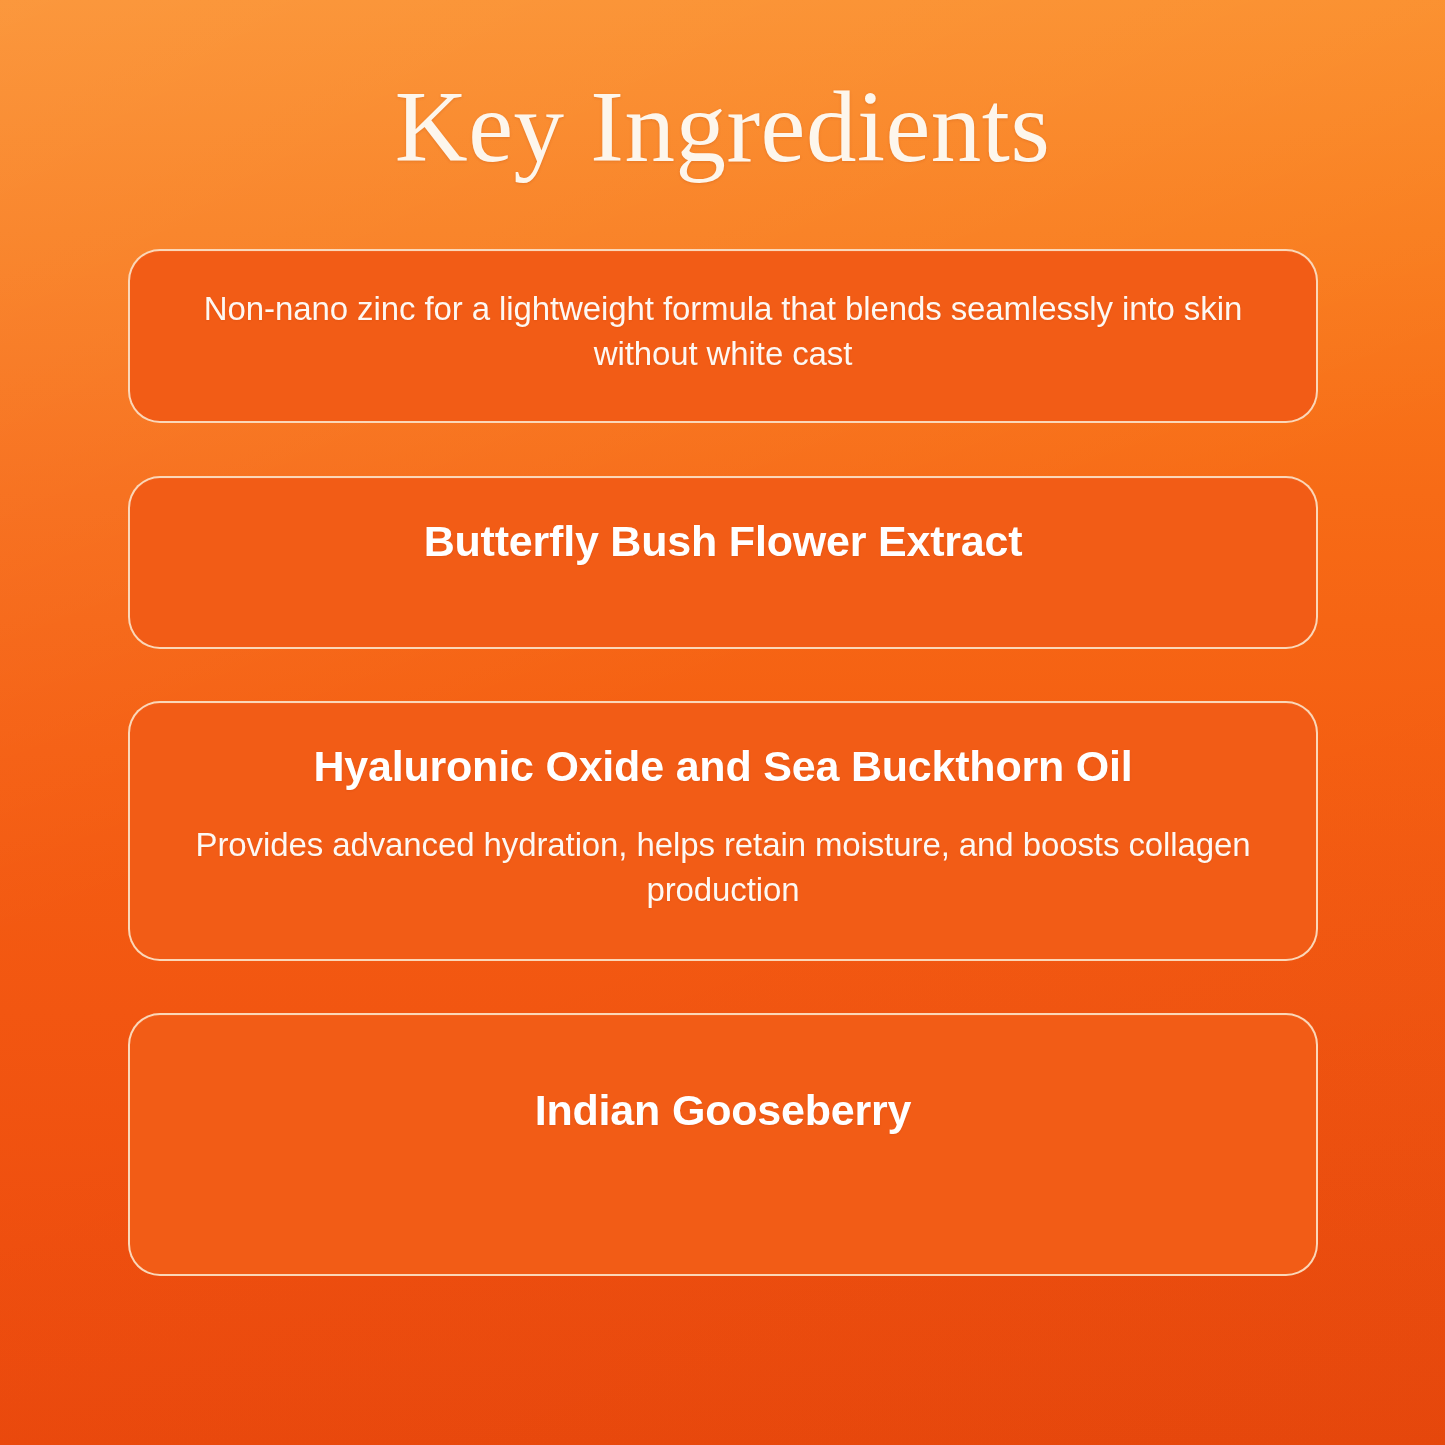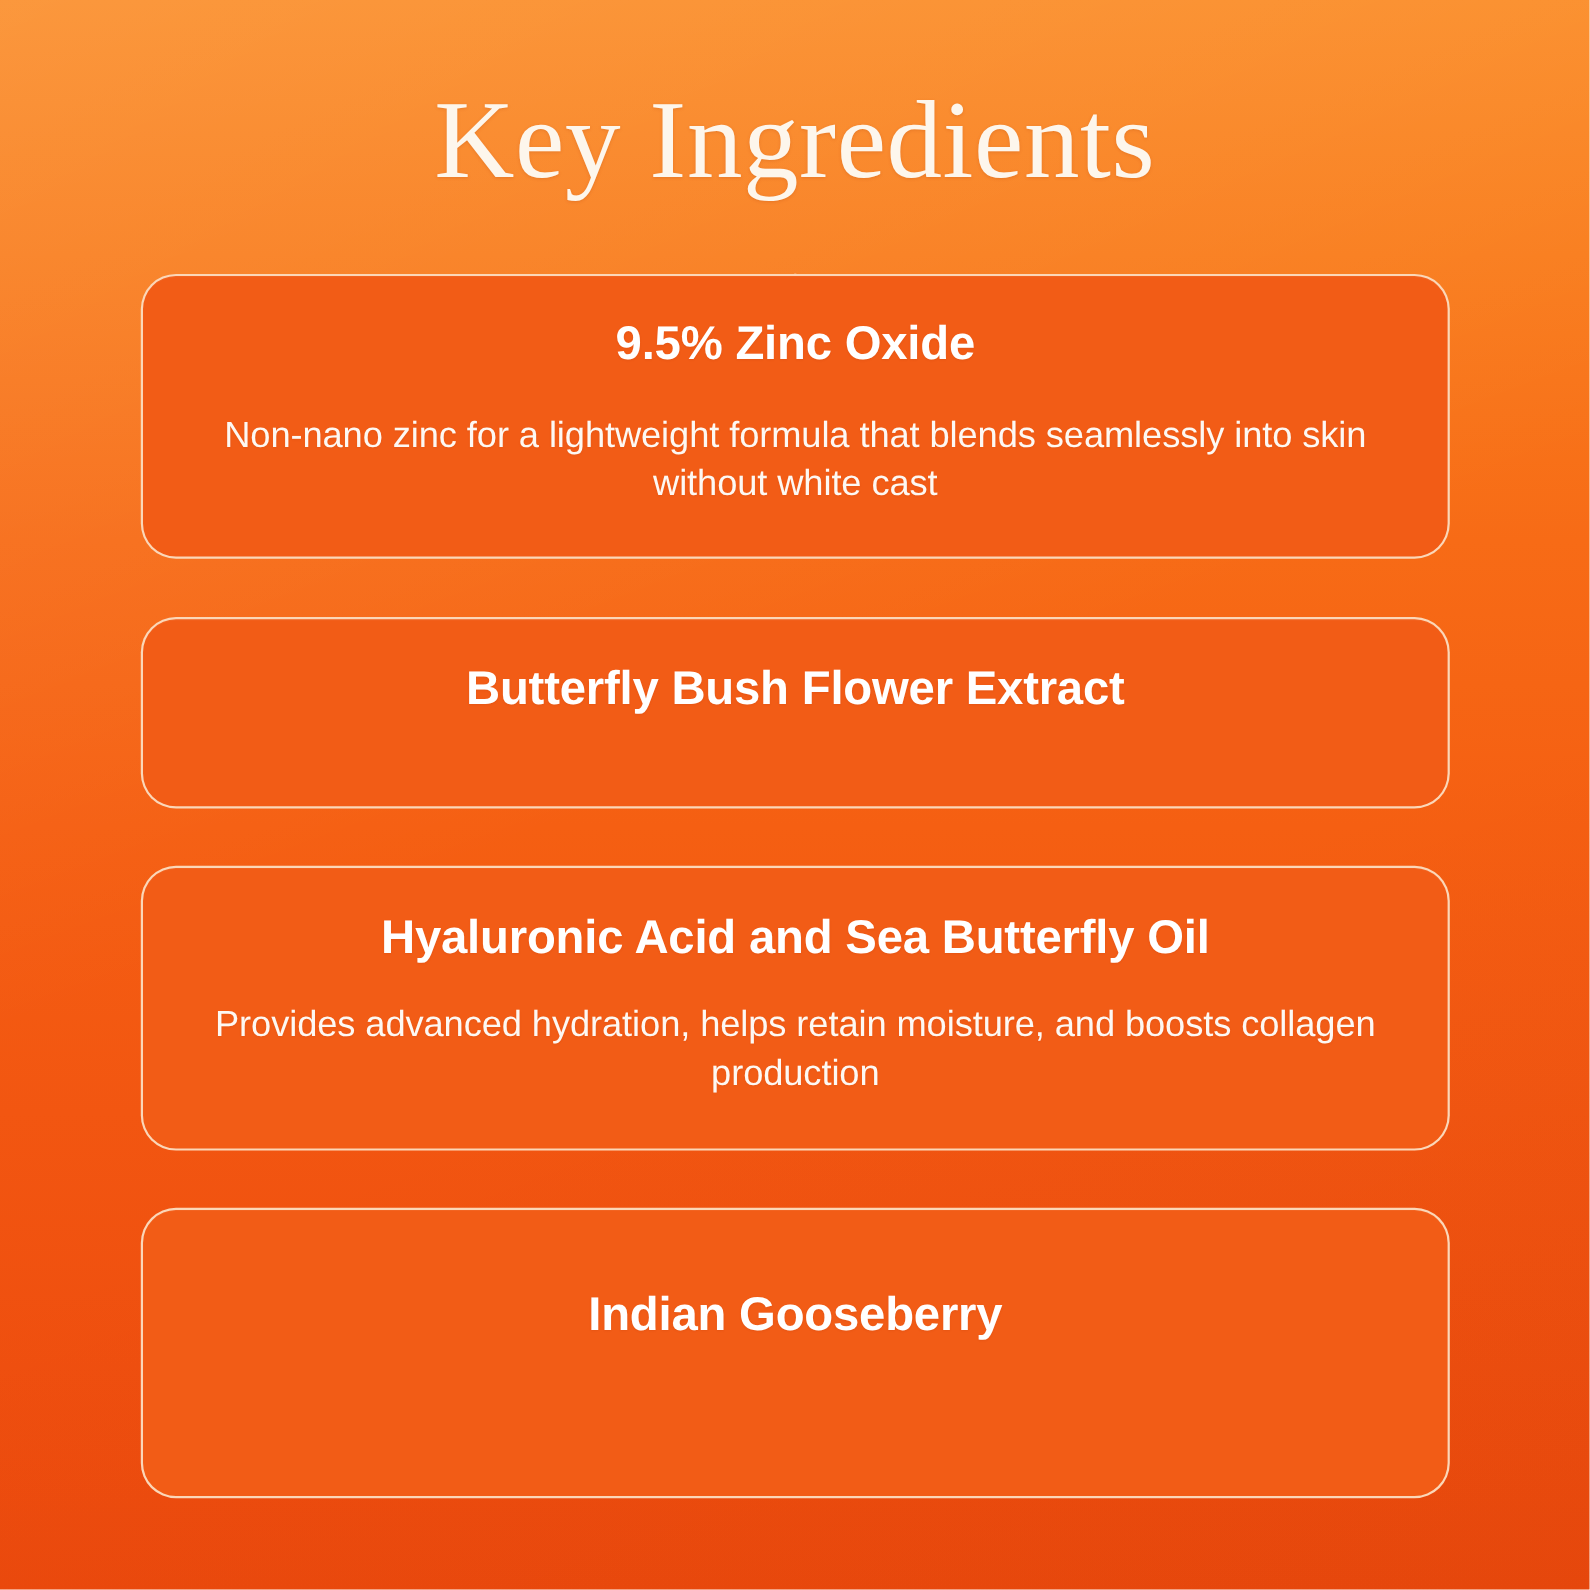--- a/index.html
+++ b/index.html
@@ -127,42 +127,41 @@
 <body>
 
 <div class="page">
 
   <h1 class="page-title">Key Ingredients</h1>
 
   <div class="cards">
 
     <div class="card-wrap">
       <div class="card c1">
-        <div class="card-title">9.5% Zinc Oxide</div>
         <div class="card-desc">Non-nano zinc for a lightweight formula that blends seamlessly into skin without white cast</div>
       </div>
     </div>
 
     <div class="gap-1">
       <div class="connector" style="top:0;height:53px;"></div>
     </div>
 
     <div class="card-wrap">
       <div class="card c2">
         <div class="card-title">Butterfly Bush Flower Extract</div>
       </div>
     </div>
 
     <div class="gap-2">
       <div class="connector" style="top:0;height:52px;"></div>
     </div>
 
     <div class="card-wrap">
       <div class="card c3">
-        <div class="card-title">Hyaluronic Acid and Sea Butterfly Oil</div>
+        <div class="card-title">Hyaluronic Oxide and Sea Buckthorn Oil</div>
         <div class="card-desc">Provides advanced hydration, helps retain moisture, and boosts collagen production</div>
       </div>
     </div>
 
     <div class="gap-3">
       <div class="connector" style="top:0;height:52px;"></div>
     </div>
 
     <div class="card-wrap">
       <div class="card c4">

